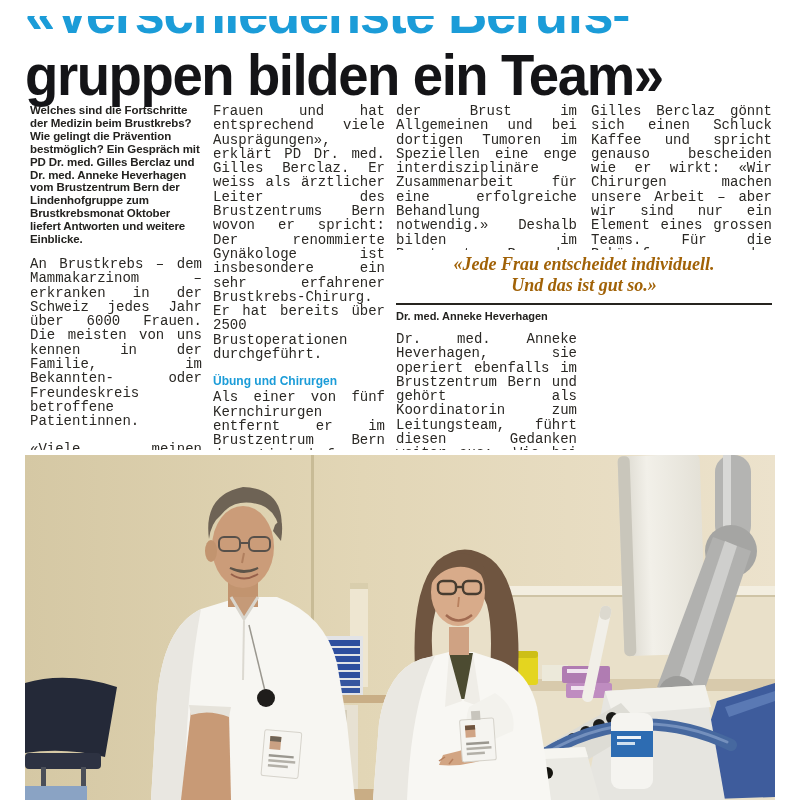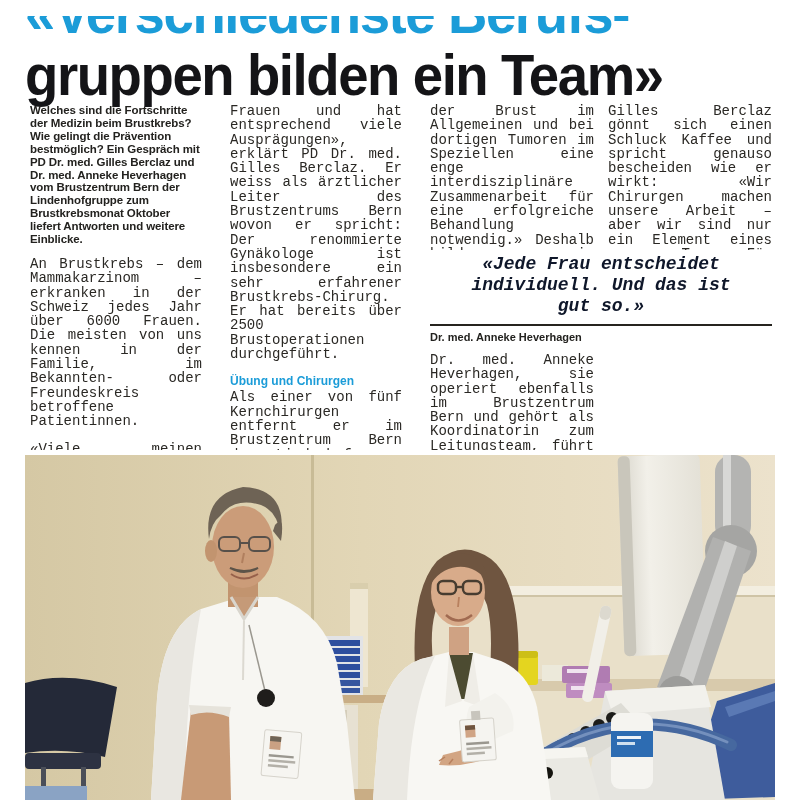--- a/index.html
+++ b/index.html
@@ -8,36 +8,36 @@
 
   
   .headline-clip{position:absolute;top:16px;left:25px;width:760px;height:92px;overflow:hidden;}
   .headline{margin:-34px 0 0 0;white-space:nowrap;transform:scaleX(0.94);transform-origin:left top;
             font-weight:bold;font-size:58px;line-height:62px;letter-spacing:-1.5px;}
   .headline .l1{display:block;color:#1b9cd8;}
   .headline .l2{display:block;color:#141417;}
 
   
   .article{position:absolute;top:104px;left:30px;width:742px;height:346px;overflow:hidden;
-           display:grid;grid-template-columns:172px 172px 1fr;column-gap:28px;}
+           display:grid;grid-template-columns:172px 172px 1fr;column-gap:11px;}
   .col{overflow:hidden;}
   .lead{font-weight:bold;font-size:11.5px;line-height:12.9px;letter-spacing:-0.1px;
         color:#23221f;margin:0 0 11px 0;}
   .body{font-family:Liberation Mono, monospace;font-size:14px;line-height:14.3px;
         text-align:justify;color:#2a2824;margin:0 0 13px 0;-webkit-hyphens:auto;hyphens:auto;}
   .subhead{font-weight:bold;font-size:12px;line-height:14px;color:#1b9cd8;margin:0 0 2px 0;}
 
   .right-half{display:flex;flex-direction:column;overflow:hidden;}
   .half-row{display:grid;grid-template-columns:1fr 1fr;column-gap:14px;}
   .half-row.top{height:146px;overflow:hidden;flex:none;}
   .half-row.bottom{flex:1;overflow:hidden;}
 
   .pullquote{flex:none;padding-top:4px;}
-  .pq-text{font-family:Liberation Mono, monospace;font-style:italic;font-weight:600;
-           font-size:18px;line-height:21px;text-align:center;color:#0f172a;
+  .pq-text{font-family:Liberation Serif, serif;font-style:italic;font-weight:600;
+           font-size:18px;line-height:21px;text-align:center;color:#a16207;
            max-width:280px;margin:0 auto 7px auto;}
   .pq-rule{border:none;border-top:2px solid #26241f;margin:0 0 5px 0;}
   .pq-attr{font-weight:bold;font-size:11px;line-height:13px;
            color:#23221f;margin:0 0 9px 0;}
 
   
   .photo{position:absolute;left:25px;top:455px;width:750px;height:345px;margin:0;overflow:hidden;}
   .photo svg{display:block;}
 </style>
 </head>

